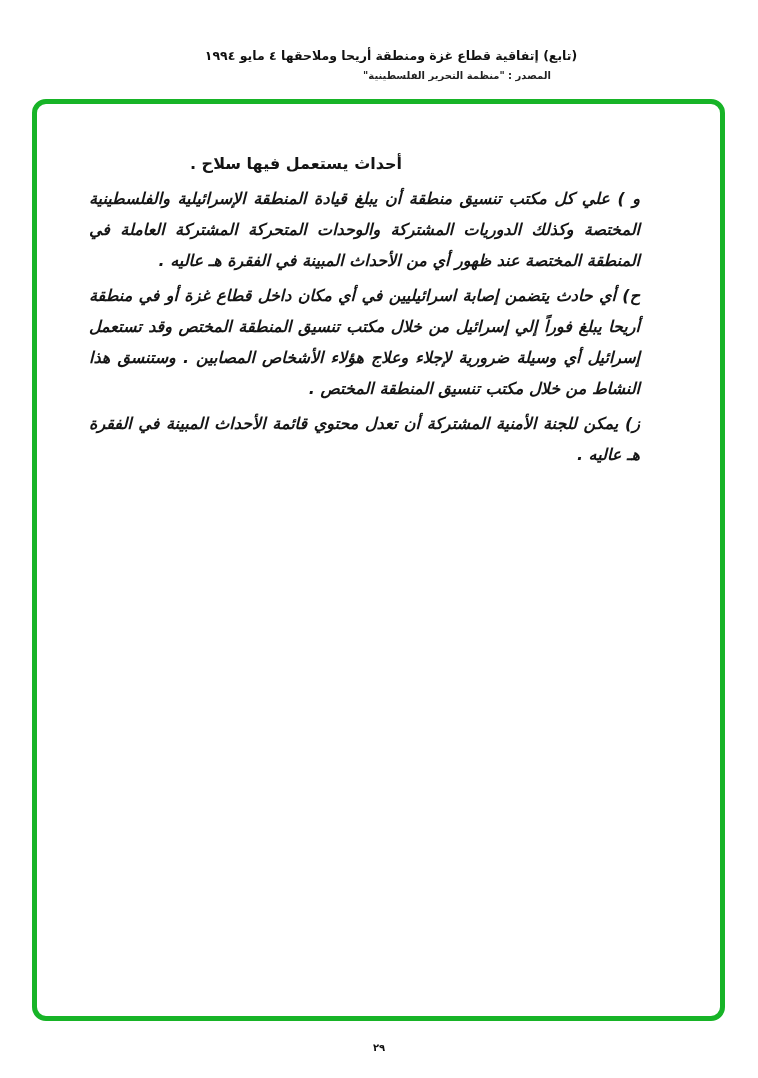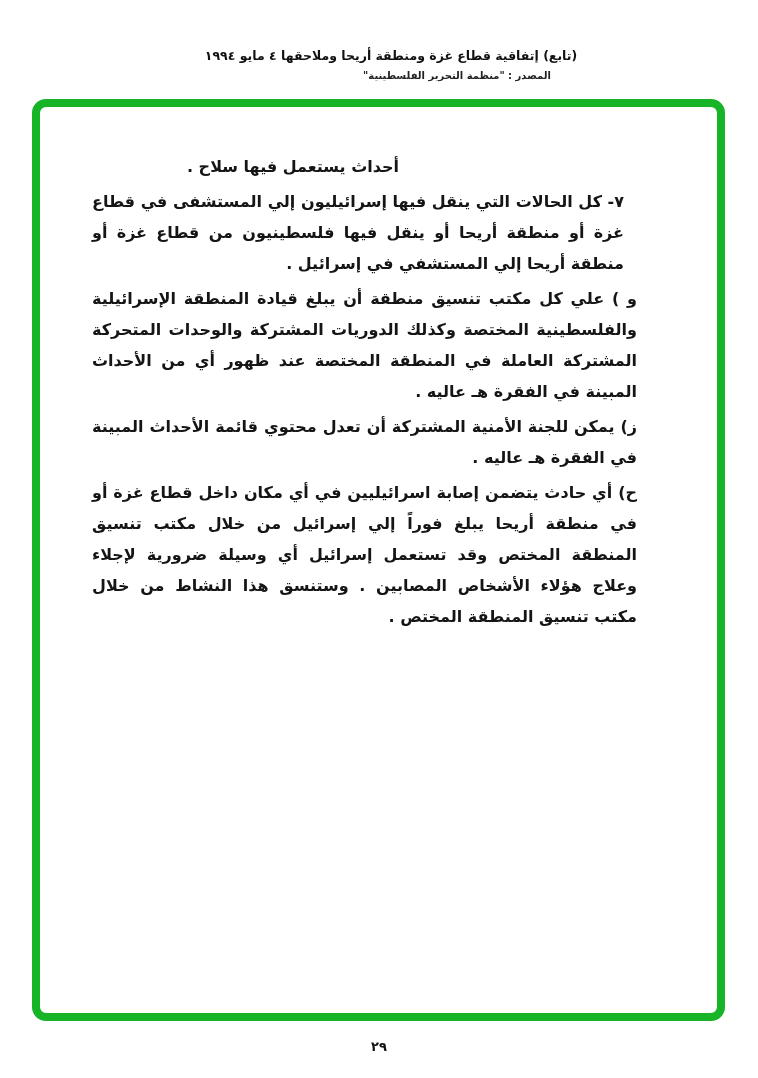--- a/index.html
+++ b/index.html
@@ -41,21 +41,21 @@
     color: #222222;
   }
   
   .frame {
     position: absolute;
     left: 32px;
     top: 99px;
     width: 693px;
     height: 922px;
     box-sizing: border-box;
-    border: 8px solid #0369a1;
+    border: 5px solid #0369a1;
     border-radius: 14px;
     background: #ffffff;
   }
   .content {
     position: absolute;
     top: 0;
     left: 0;
     right: 0;
     bottom: 0;
     padding: 44px 80px 0 52px;
@@ -73,52 +73,52 @@
   }
   .para.continuation {
     padding-right: 238px;
     text-align: right;
   }
   .para.item {
     padding-right: 13px;
   }
   .para.lettered {
     padding-right: 0;
+    font-style: italic;
   }
   
   .footer {
     position: absolute;
     top: 1036px;
     left: 0;
     right: 0;
     text-align: center;
   }
   .page-number {
-    font-size: 13px;
+    font-size: 10px;
     font-weight: bold;
     color: #111111;
   }
 </style>
 </head>
 <body>
 
 <div class="page">
 
   <div class="header-title">(تابع) إتفاقية قطاع غزة ومنطقة أريحا وملاحقها ٤ مايو ١٩٩٤</div>
 
   <div class="header-source">المصدر : "منظمة التحرير الفلسطينية"</div>
 
   <div class="frame" style="border-color: rgb(23, 180, 39);">
     <div class="content">
 
     <div class="para continuation">أحداث يستعمل فيها سلاح .</div>
-        <div class="para item">٧- كل الحالات التي ينقل فيها إسرائيليون إلي المستشفى في قطاع غزة أو منطقة أريحا أو ينقل فيها فلسطينيون من قطاع غزة أو منطقة أريحا إلي المستشفي في إسرائيل .</div>
         <div class="para lettered">و ) علي كل مكتب تنسيق منطقة أن يبلغ قيادة المنطقة الإسرائيلية والفلسطينية المختصة وكذلك الدوريات المشتركة والوحدات المتحركة المشتركة العاملة في المنطقة المختصة عند ظهور أي من الأحداث المبينة في الفقرة هـ  عاليه .</div>
+        <div class="para lettered">ح) أي حادث يتضمن إصابة اسرائيليين في أي مكان داخل قطاع غزة أو في منطقة أريحا يبلغ فوراً إلي إسرائيل من خلال مكتب تنسيق المنطقة المختص وقد تستعمل إسرائيل أي وسيلة ضرورية لإجلاء وعلاج هؤلاء الأشخاص المصابين . وستنسق هذا النشاط من خلال مكتب تنسيق المنطقة المختص .</div>
         <div class="para lettered">ز) يمكن للجنة الأمنية المشتركة أن تعدل محتوي قائمة الأحداث المبينة في الفقرة هـ  عاليه .</div>
-        <div class="para lettered">ح) أي حادث يتضمن إصابة اسرائيليين في أي مكان داخل قطاع غزة أو في منطقة أريحا يبلغ فوراً إلي إسرائيل من خلال مكتب تنسيق المنطقة المختص وقد تستعمل إسرائيل أي وسيلة ضرورية لإجلاء وعلاج هؤلاء الأشخاص المصابين . وستنسق هذا النشاط من خلال مكتب تنسيق المنطقة المختص .</div>
       </div>
   </div>
 
   <div class="footer">
     <span class="page-number">٢٩</span>
   </div>
 
 </div>
 
 </body></html>

